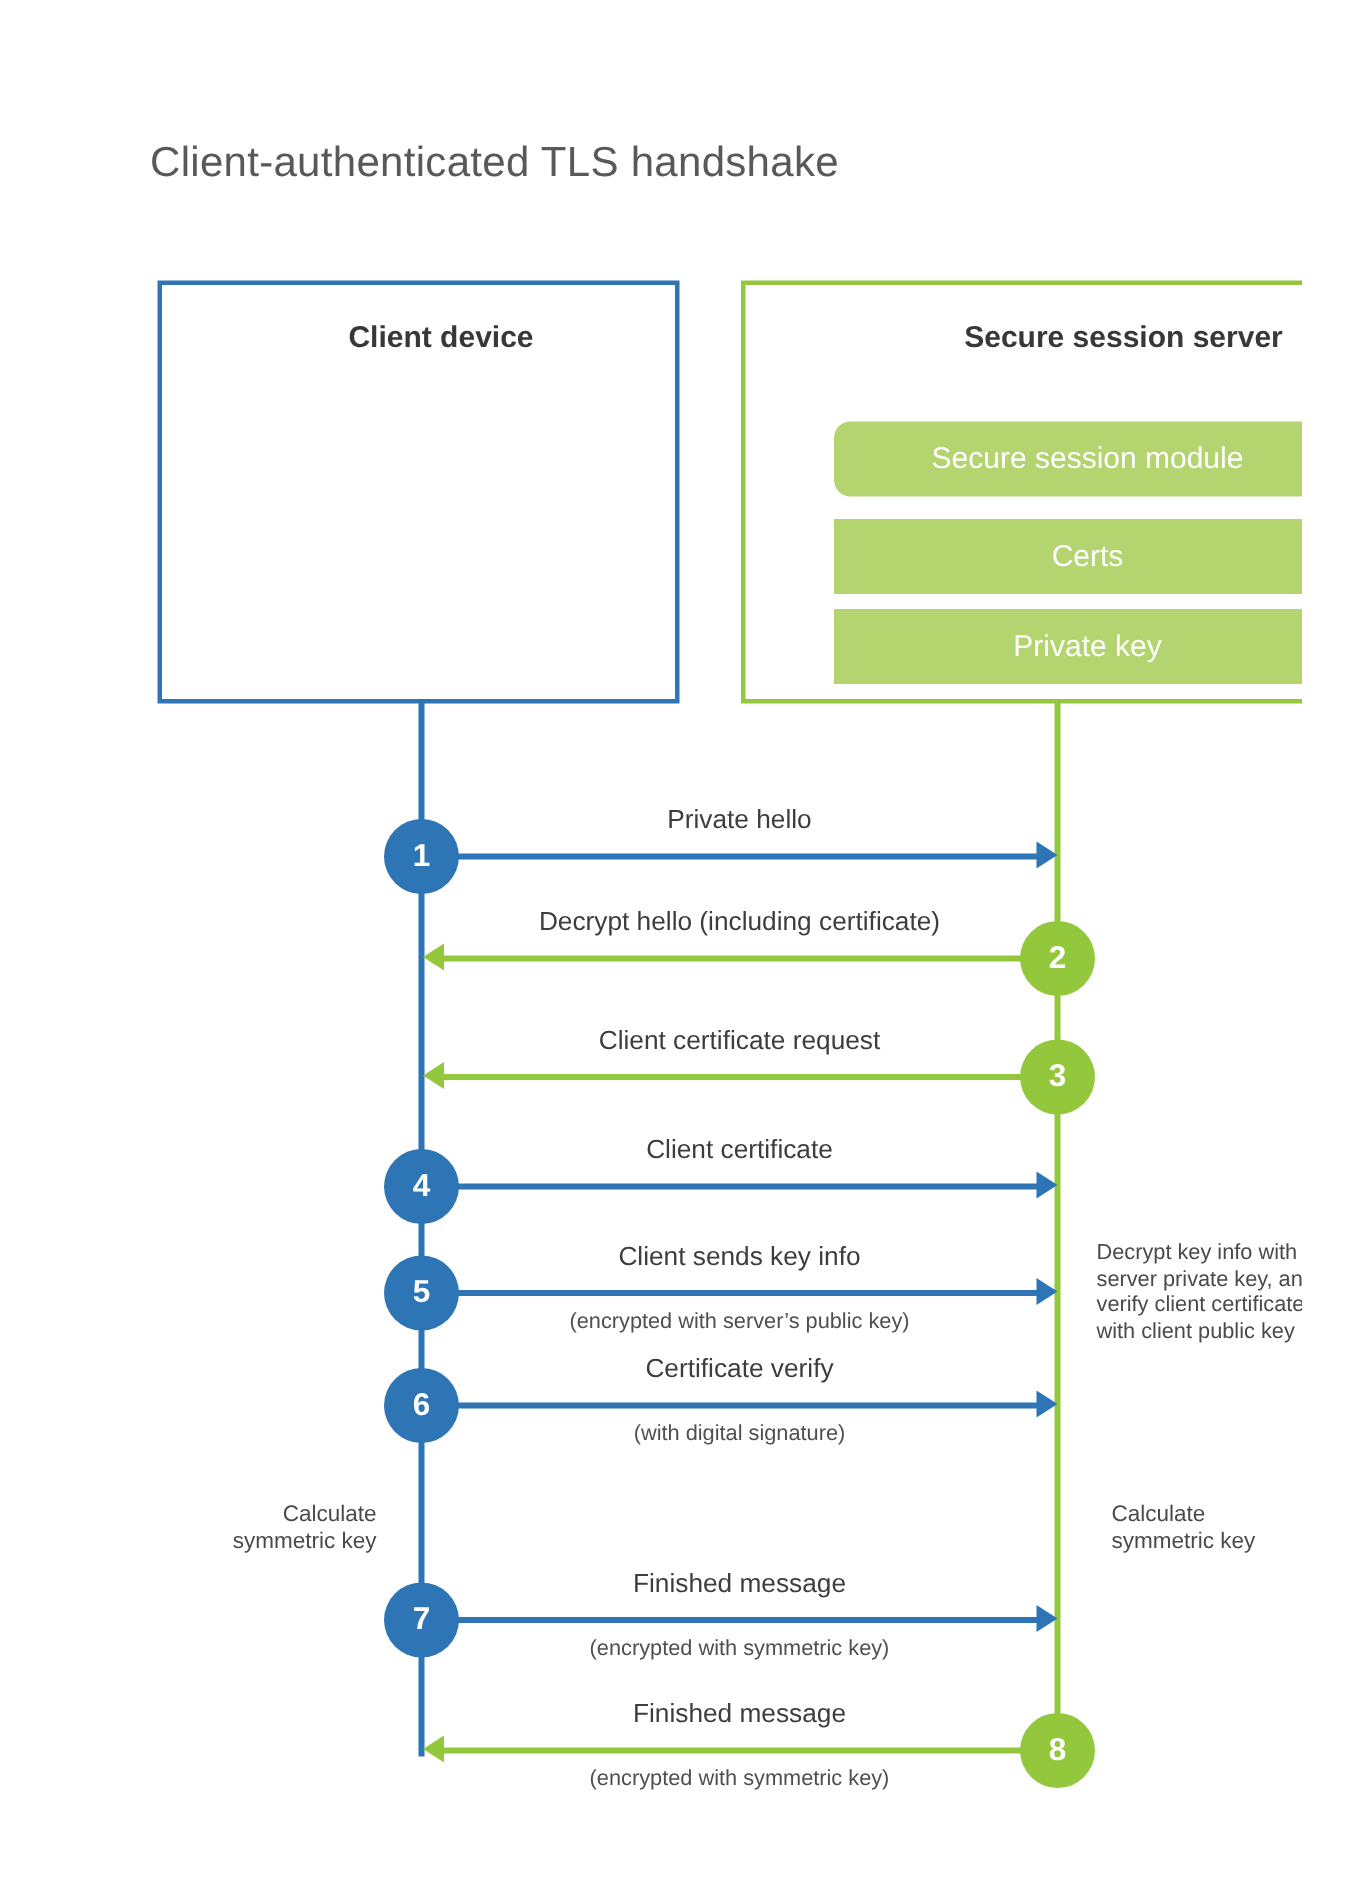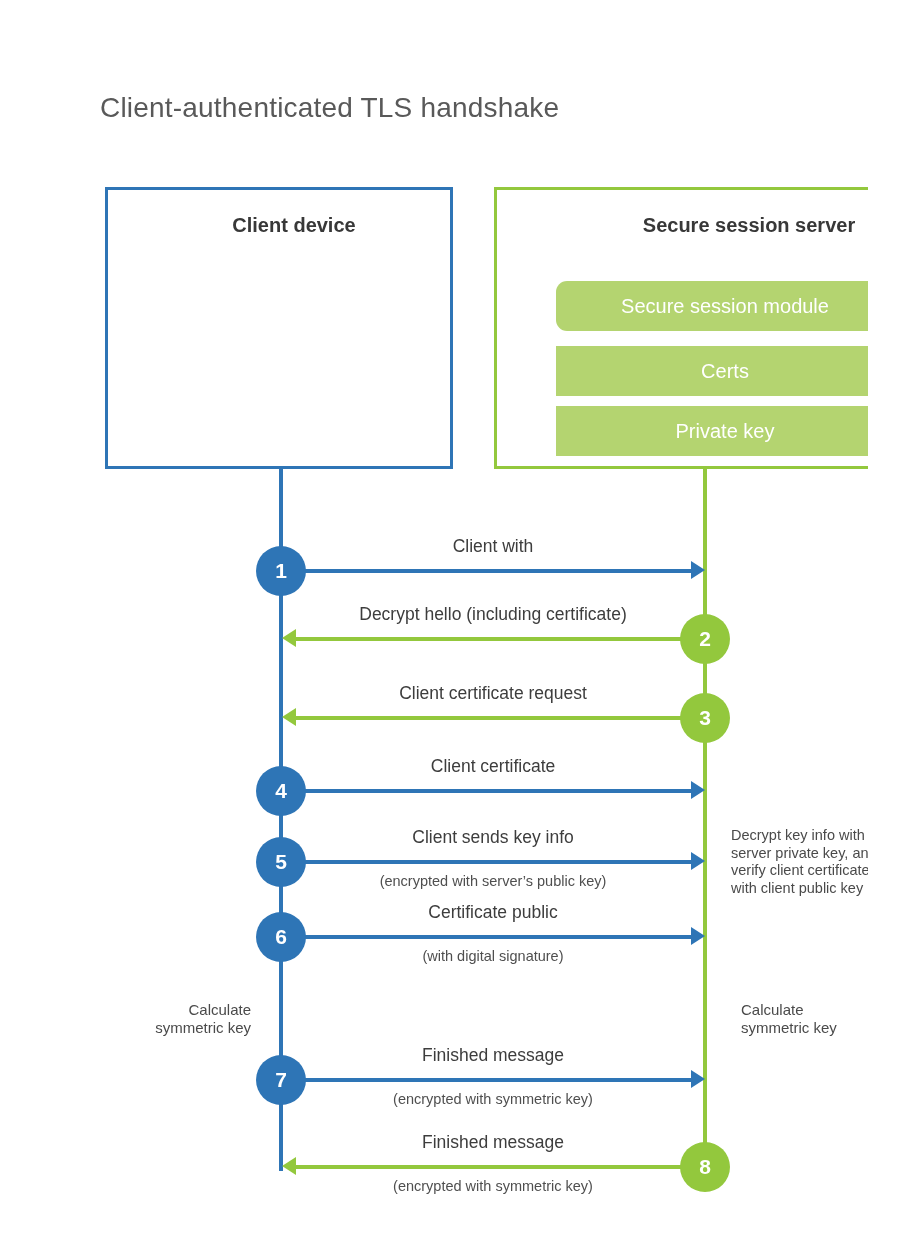--- a/index.html
+++ b/index.html
@@ -72,21 +72,21 @@
     <div class="box-title">Secure session server</div>
     <div class="bar bar1">Secure session module</div>
     <div class="bar bar2">Certs</div>
     <div class="bar bar3">Private key</div>
   </div>
 
   <div class="vline blue-vline"></div>
   <div class="vline green-vline"></div>
 
   <div class="msg from-client m1">
-    <div class="label">Client with</div>
+    <div class="label">Private hello</div>
     <div class="line"></div>
     <div class="head"></div>
     <div class="circle">1</div>
   </div>
 
   <div class="msg from-server m2">
     <div class="label">Decrypt hello (including certificate)</div>
     <div class="line"></div>
     <div class="head"></div>
     <div class="circle">2</div>
@@ -108,21 +108,21 @@
 
   <div class="msg from-client m5">
     <div class="label">Client sends key info</div>
     <div class="sublabel">(encrypted with server’s public key)</div>
     <div class="line"></div>
     <div class="head"></div>
     <div class="circle">5</div>
   </div>
 
   <div class="msg from-client m6">
-    <div class="label">Certificate public</div>
+    <div class="label">Certificate verify</div>
     <div class="sublabel">(with digital signature)</div>
     <div class="line"></div>
     <div class="head"></div>
     <div class="circle">6</div>
   </div>
 
   <div class="msg from-client m7">
     <div class="label">Finished message</div>
     <div class="sublabel">(encrypted with symmetric key)</div>
     <div class="line"></div>

